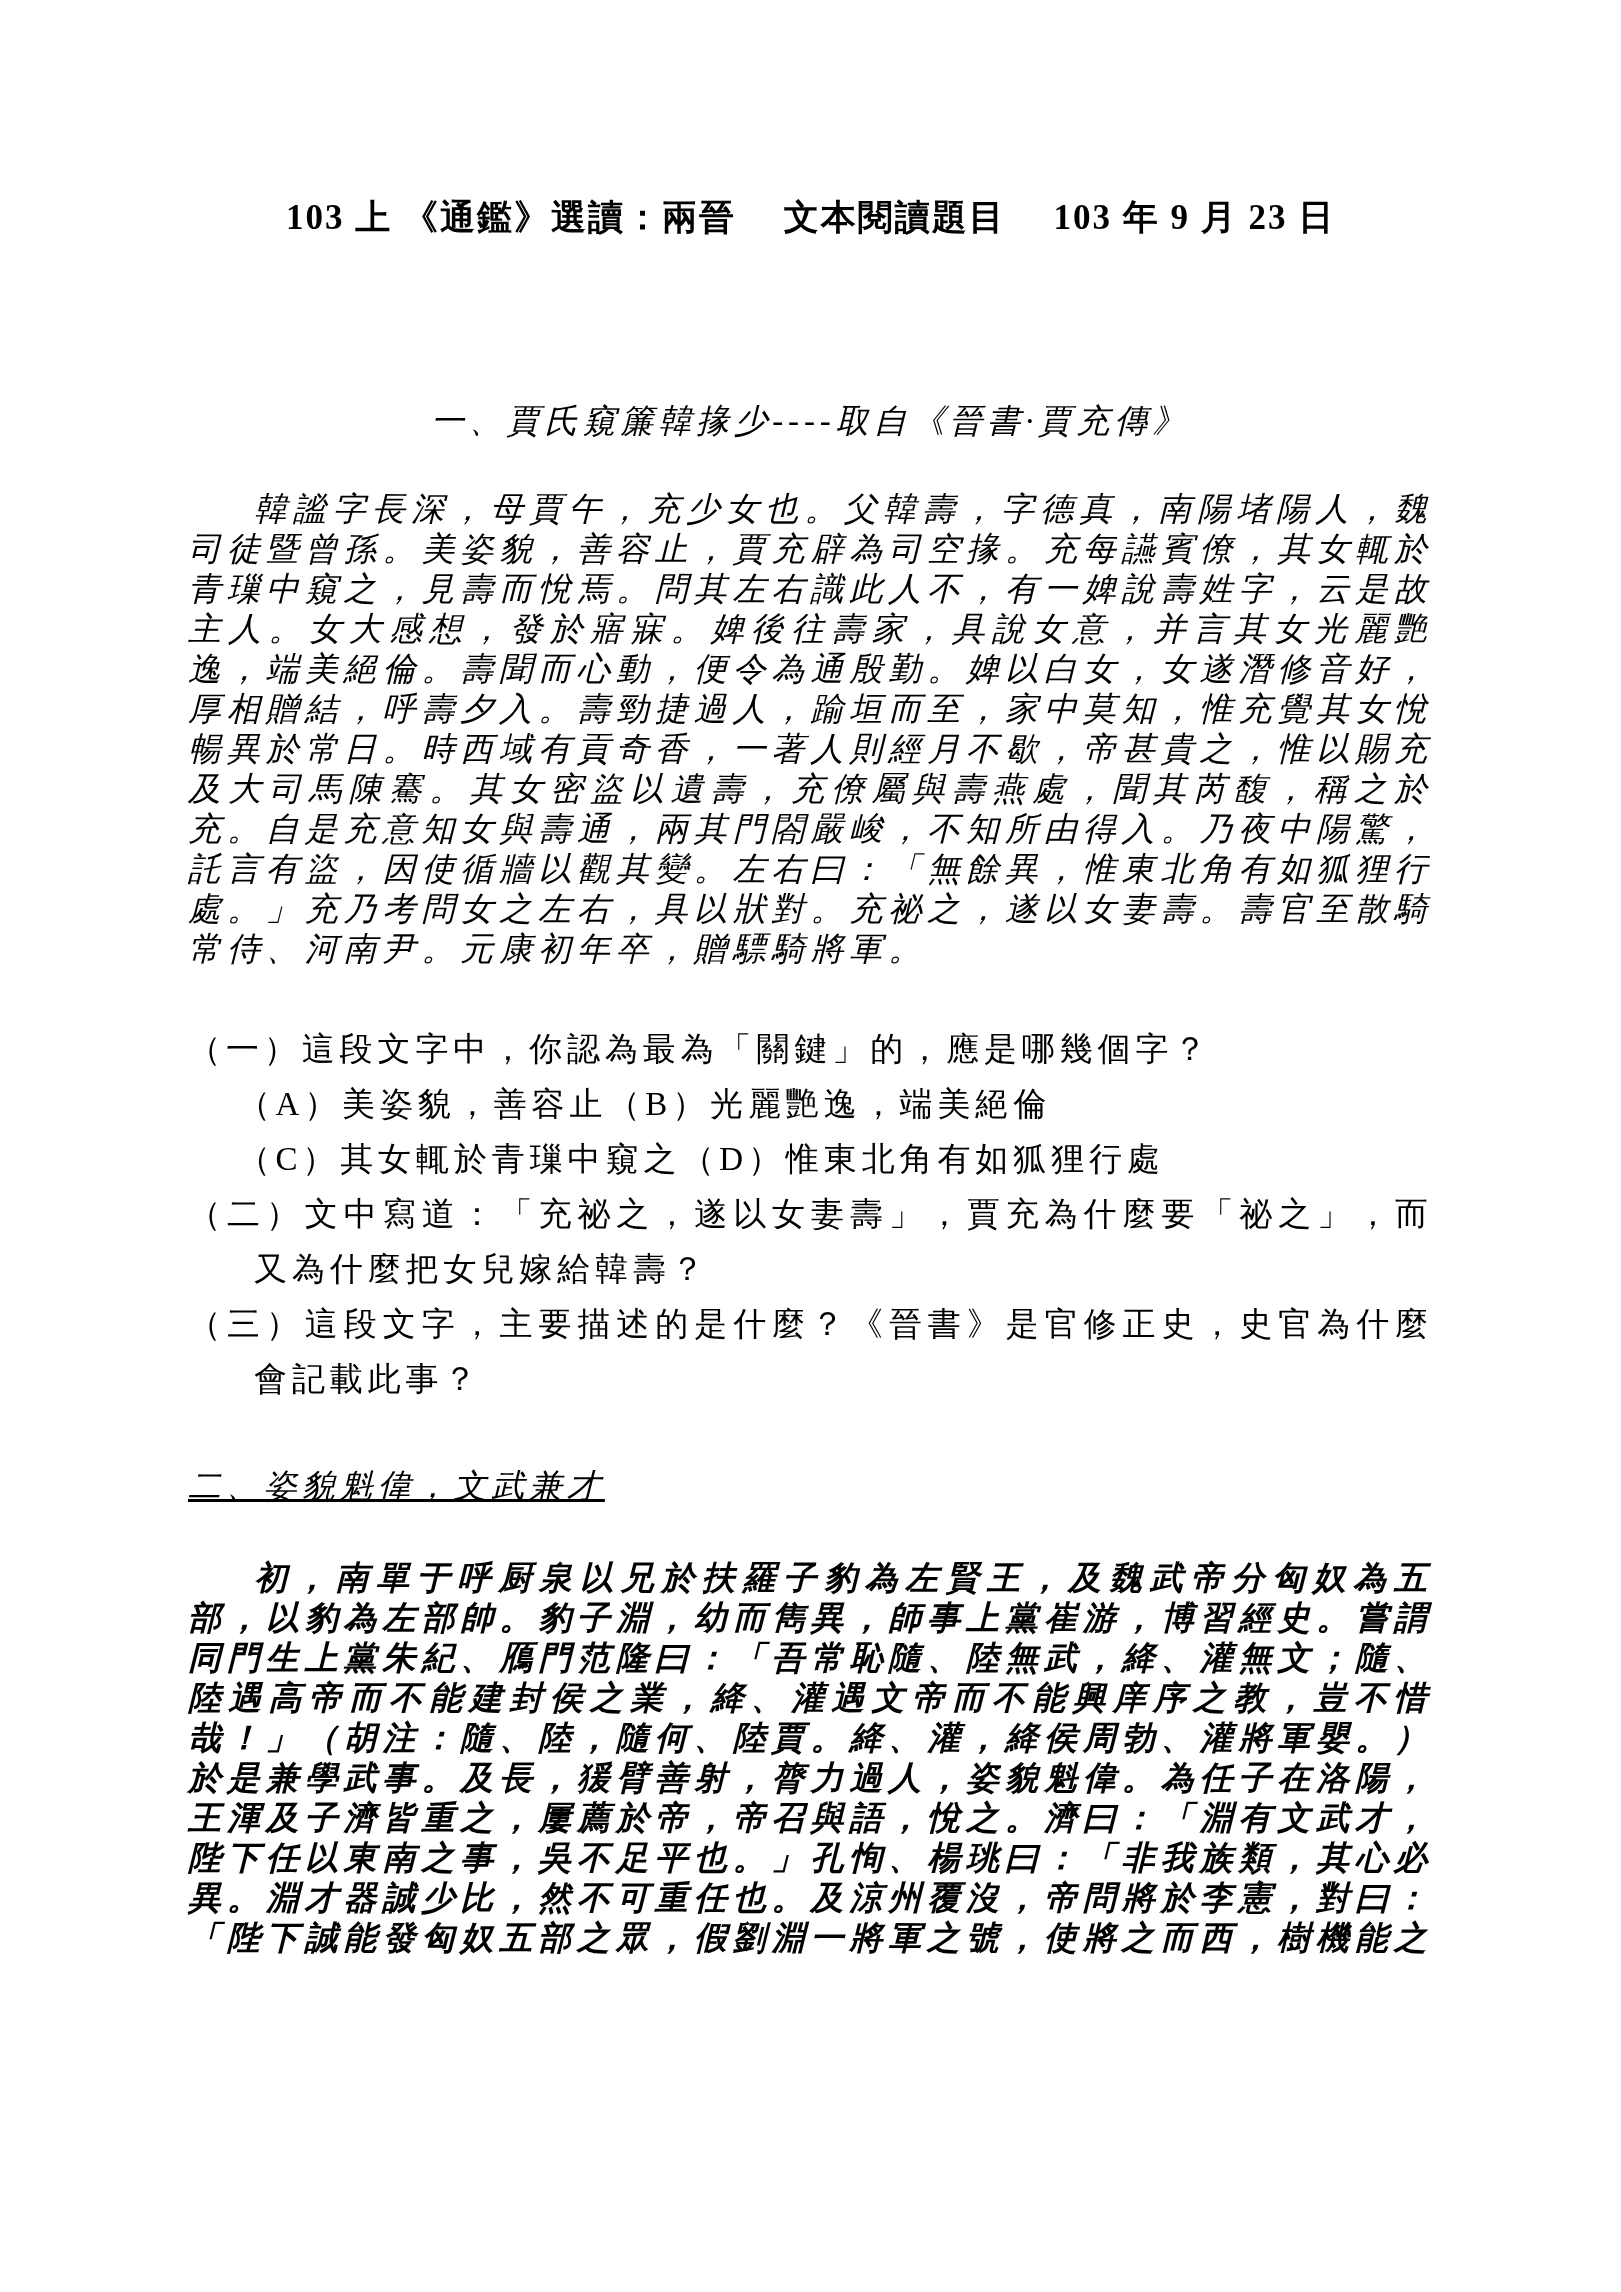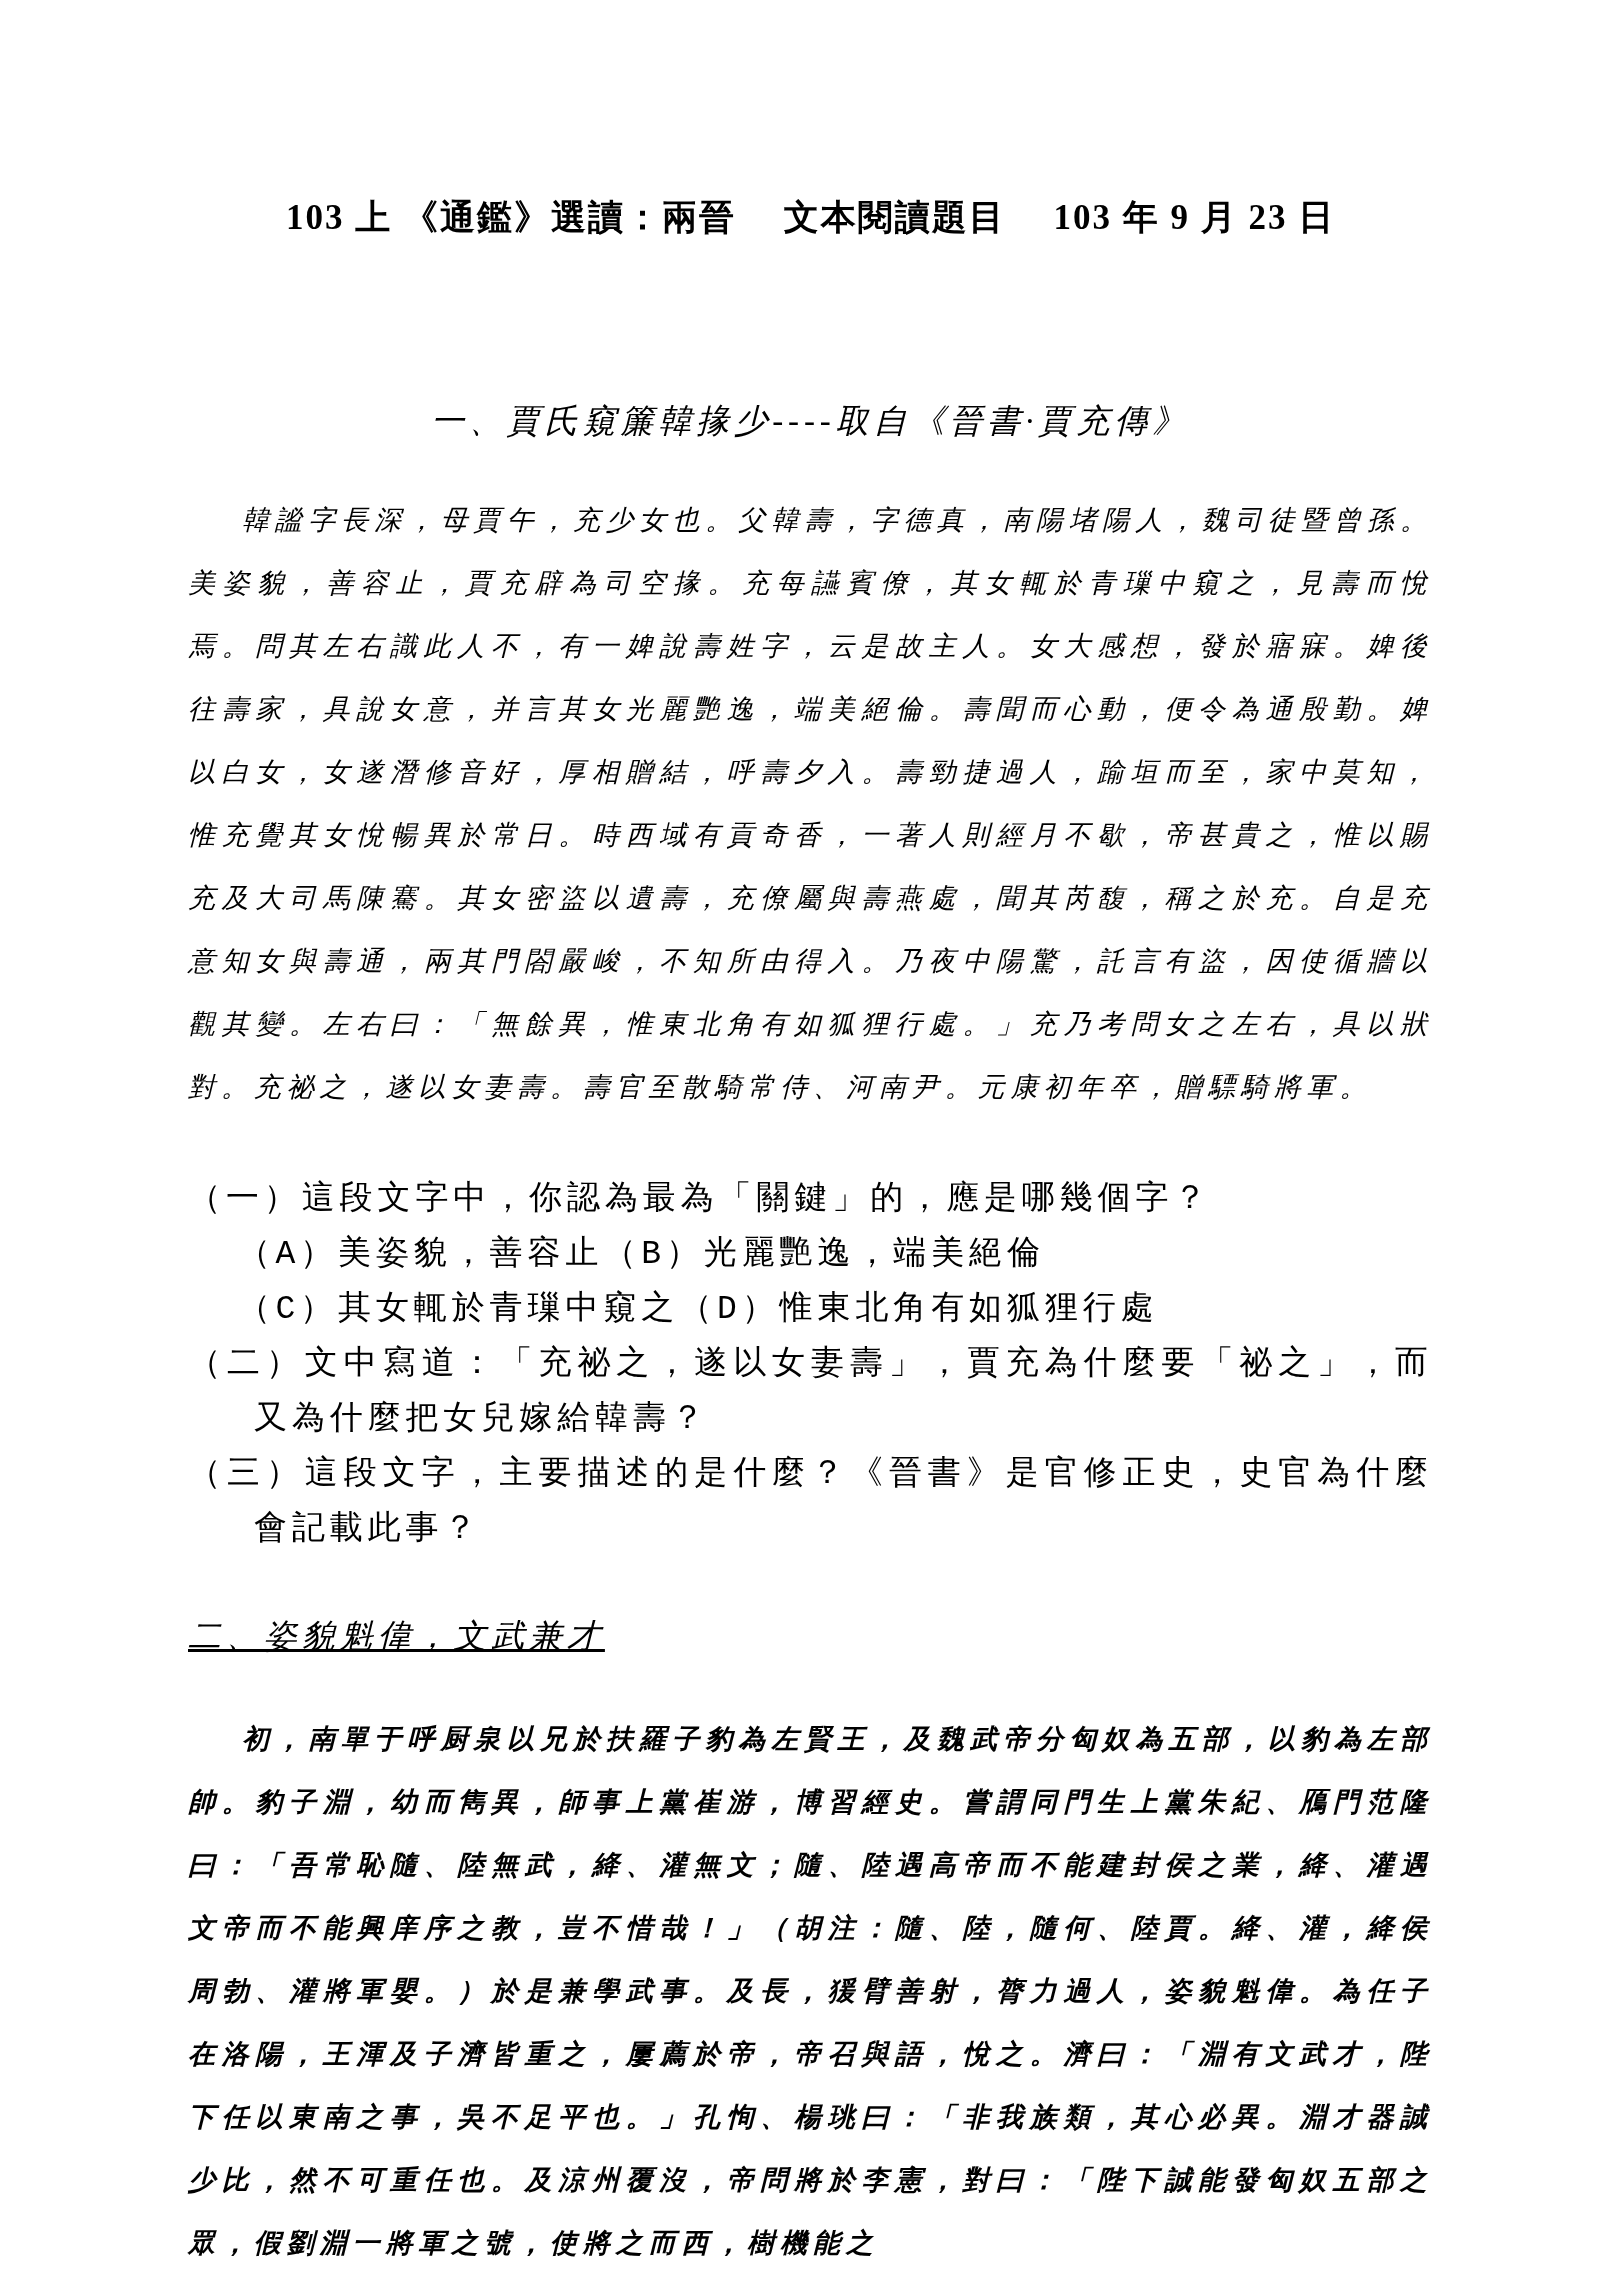--- a/index.html
+++ b/index.html
@@ -32,35 +32,34 @@
   .section-heading {
     font-size: 33px;
     line-height: 41px;
     font-style: italic;
     letter-spacing: 4.9px;
   }
   .sh1 { margin-top: 162px; text-align: center; }
   .sh2 { margin-top: 59px; text-decoration: underline; }
   .excerpt {
     margin: 47px 0 0 0;
-    font-size: 27px;
-    line-height: 63px;
+    font-size: 33px;
+    line-height: 40px;
     letter-spacing: 5.9px;
     text-align: justify;
     text-indent: 2em;
     font-style: italic;
   }
   .excerpt-2 { margin-top: 51px; font-weight: bold; }
   .questions {
     margin-top: 53px;
     font-size: 33px;
     line-height: 55px;
     letter-spacing: 4.9px;
     font-style: normal;
-    font-family: Liberation Mono, monospace;
   }
   .q-hang {
     padding-left: 2em;
     text-indent: -2em;
     text-align: justify;
   }
   .q-option {
     margin-left: 1.5em;
   }
 </style>

